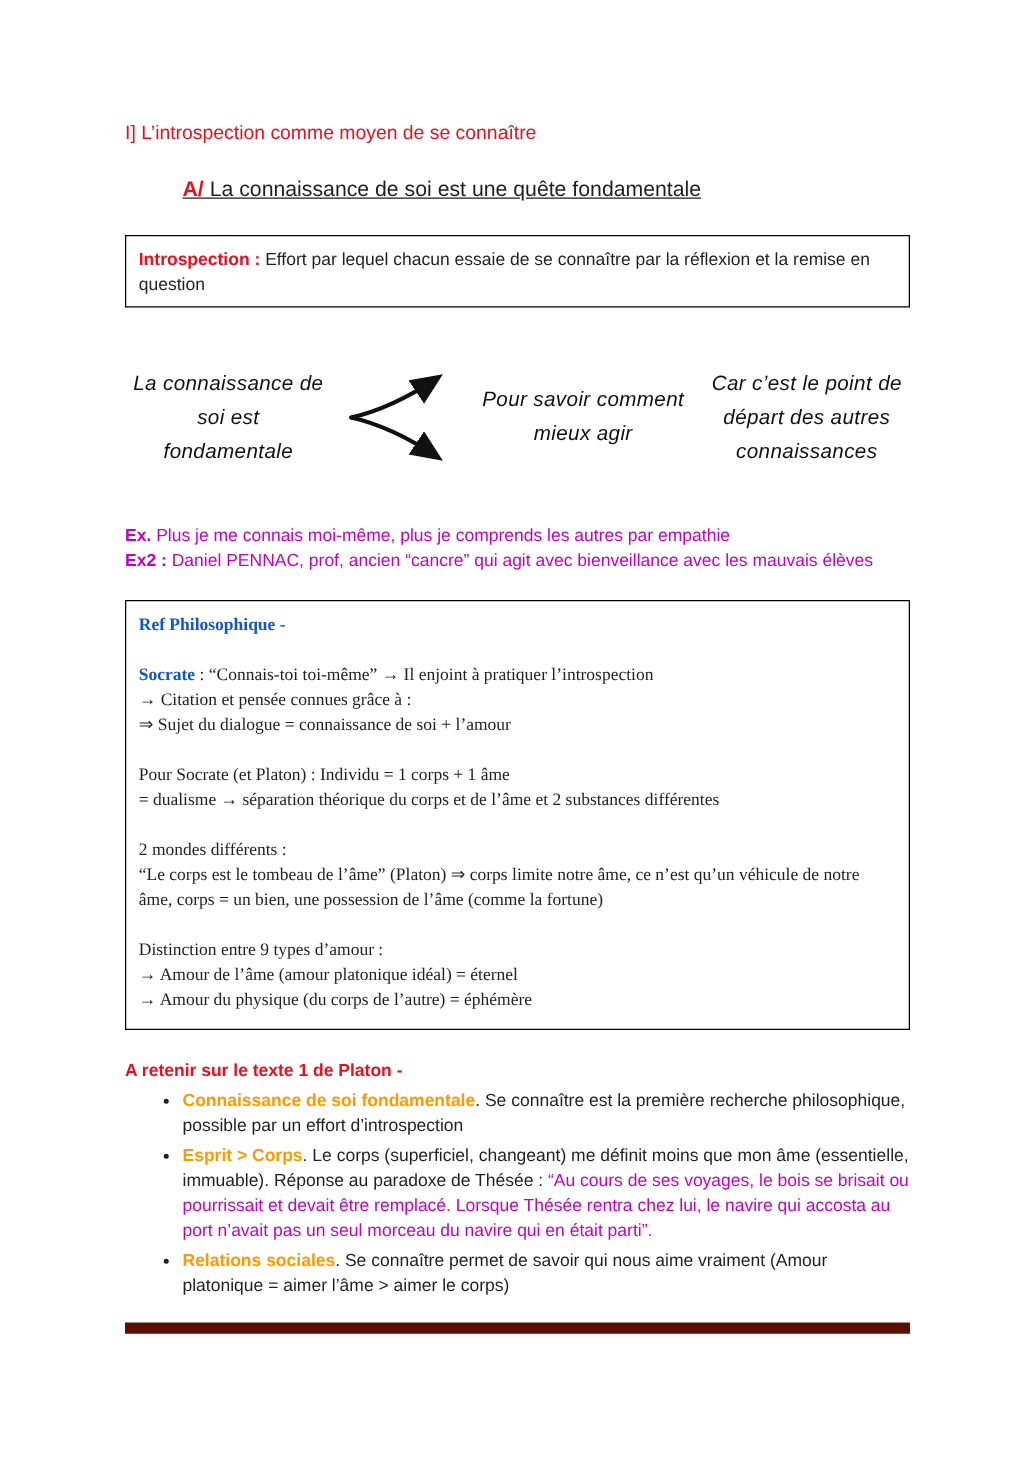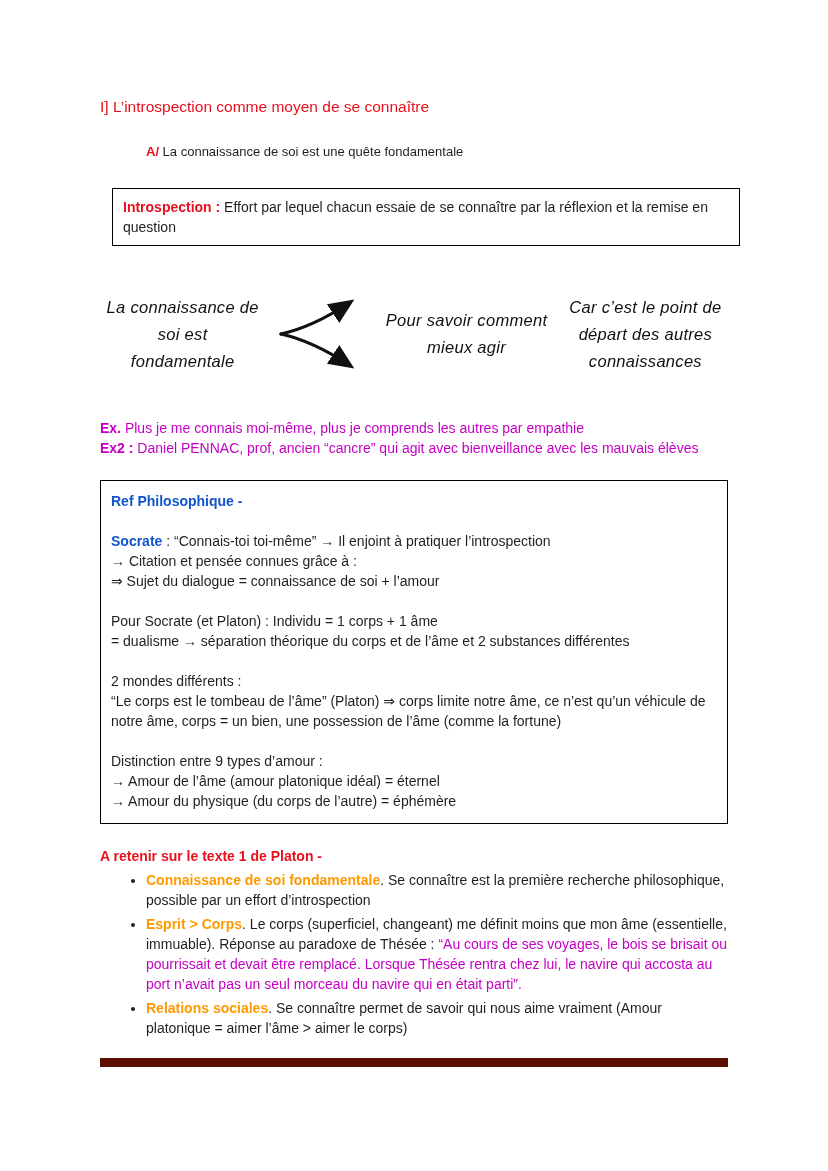--- a/index.html
+++ b/index.html
@@ -29,28 +29,29 @@
 
   .title {
     font-size: 15.5px;
     line-height: 22px;
     font-weight: normal;
     color: var(--red, #e8101e);
   }
   .subtitle {
     margin-top: 24px;
     padding-left: 46px;
-    font-size: 13px;
+    font-size: 17px;
+    text-decoration: underline;
   }
   .box {
     border: 1.5px solid #000;
     padding: 8px 10px;
     width: 100%;
   }
-  .def-box { margin-top: 26px; margin-left: 12px; }
+  .def-box { margin-top: 26px; }
 
   .diagram {
     margin-top: 18px;
     display: flex;
     align-items: center;
     justify-content: center;
     gap: 16px;
     min-height: 140px;
   }
   .hand {
@@ -66,21 +67,21 @@
     display: flex;
     flex-direction: row;
     gap: 22px;
     align-items: center;
   }
   .arrows { flex: 0 0 auto; }
 
   .examples { margin-top: 14px; }
   .examples p { color: var(--magenta, #c400c4); }
 
-  .ref-box { margin-top: 22px; padding: 10px 10px 12px 10px; }
+  .ref-box { margin-top: 22px; padding: 10px 10px 12px 10px; font-family: Liberation Serif, serif; }
   .ref-box p { margin: 0; }
   .para-gap { margin-top: 20px !important; }
 
   .retenir-heading { margin-top: 22px; font-weight: bold; color: var(--red, #e8101e); }
   .bullets { margin-top: 4px; padding-left: 46px; list-style: disc outside; }
   .bullets li { margin-top: 4px; }
 
   .next-banner {
     margin-top: 20px;
     height: 9px;

